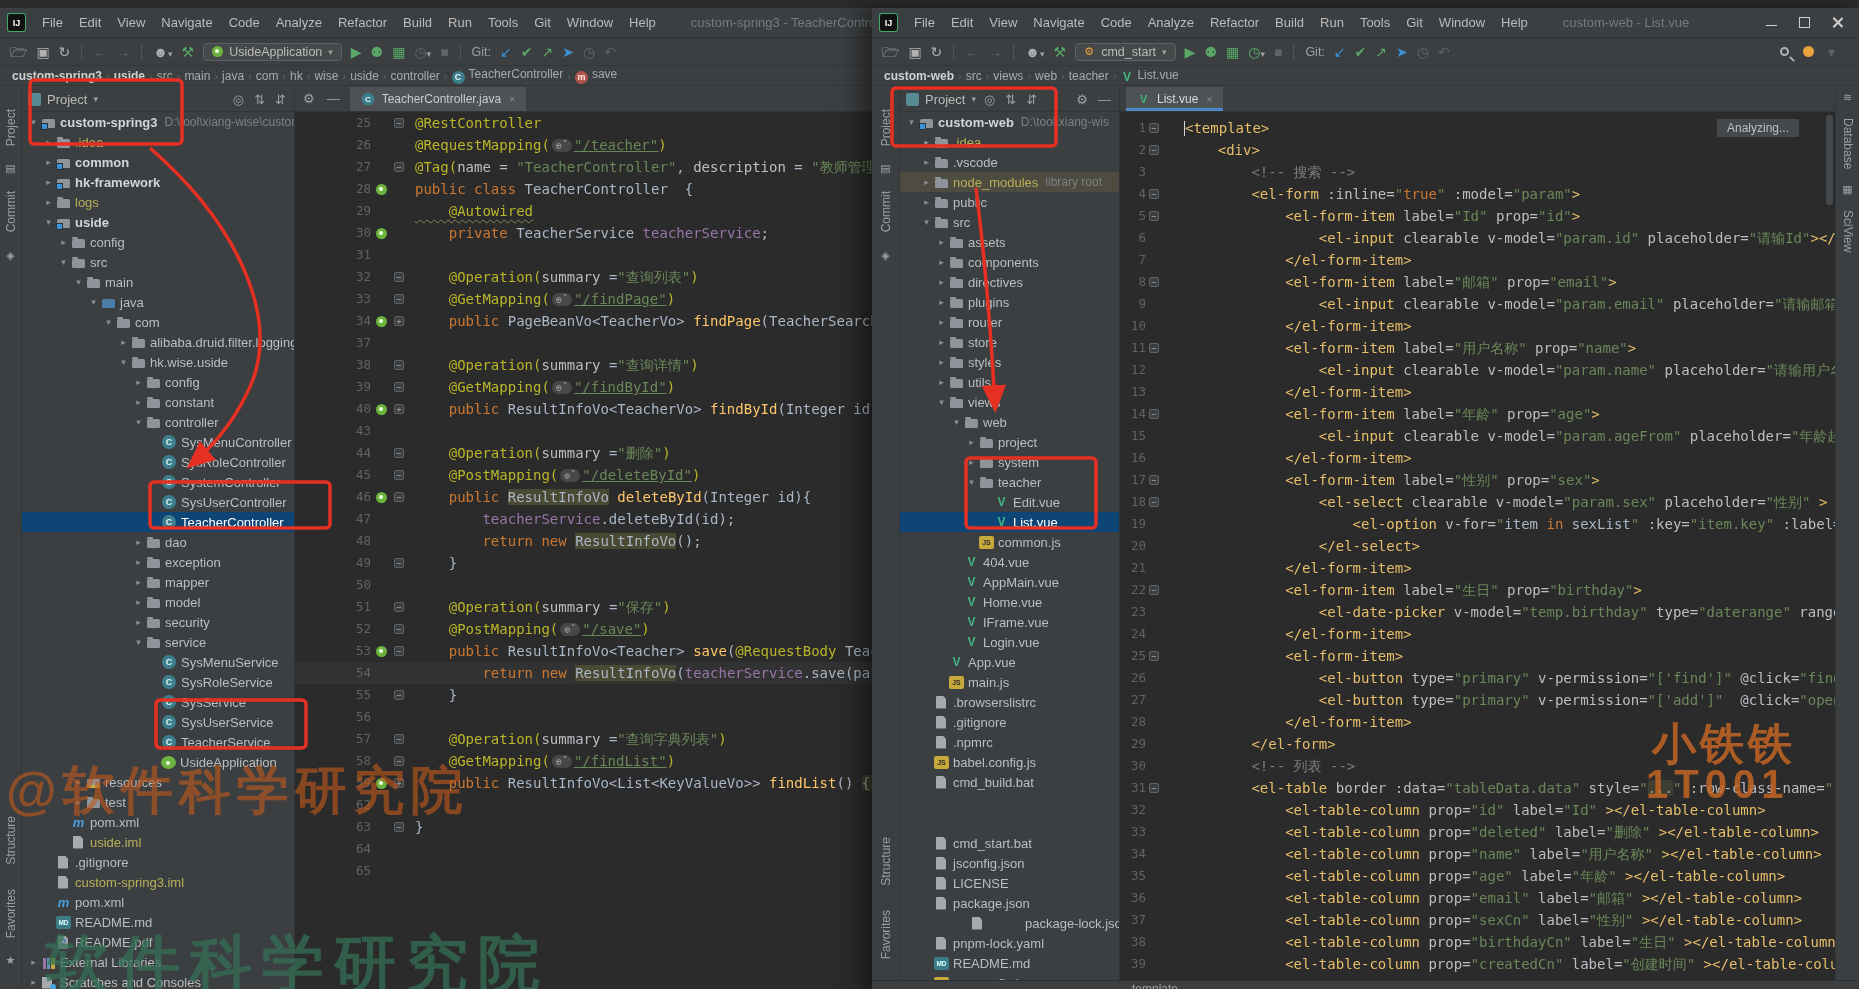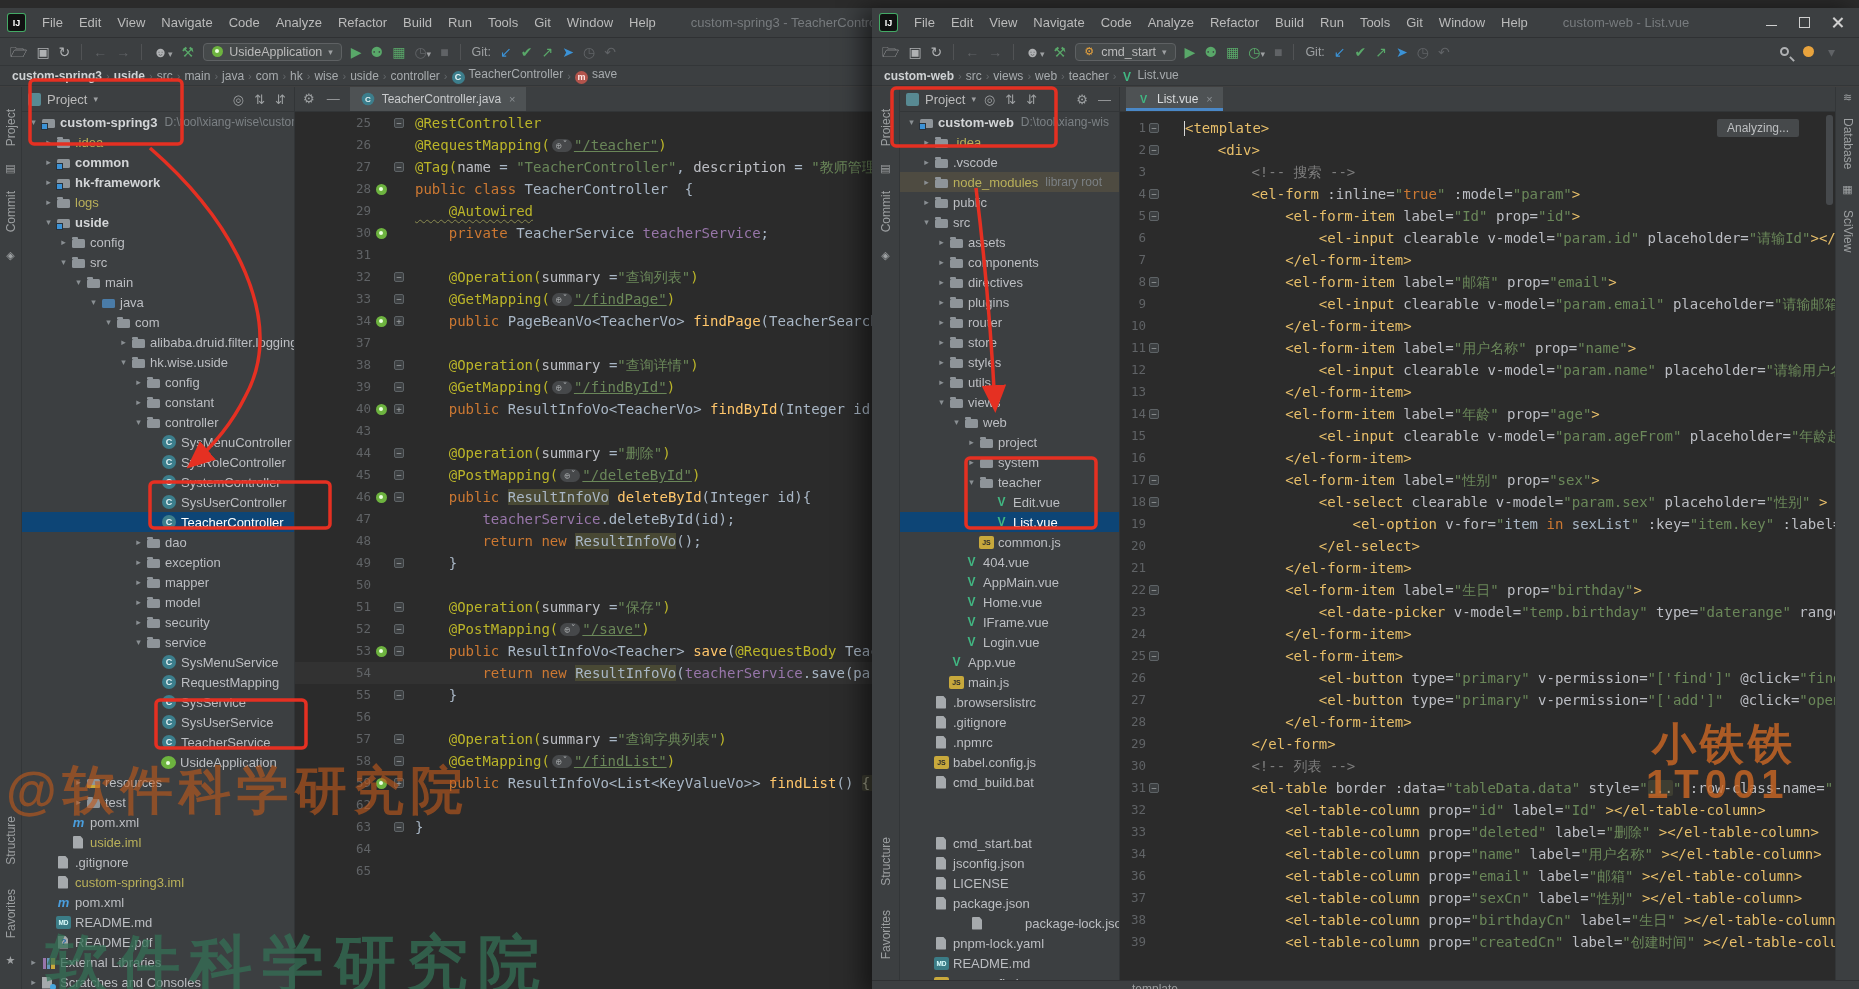--- a/index.html
+++ b/index.html
@@ -390,21 +390,21 @@
               <span class="tlabel">service</span>
             </div>
             <div class="trow" style="padding-left: 124px;">
               <span class="chev"></span>
               <span class="tic C">C</span>
               <span class="tlabel">SysMenuService</span>
             </div>
             <div class="trow" style="padding-left: 124px;">
               <span class="chev"></span>
               <span class="tic C">C</span>
-              <span class="tlabel">RequestMapping</span>
+              <span class="tlabel">SysRoleService</span>
             </div>
             <div class="trow" style="padding-left: 124px;">
               <span class="chev"></span>
               <span class="tic C">C</span>
               <span class="tlabel">SysService</span>
             </div>
             <div class="trow" style="padding-left: 124px;">
               <span class="chev"></span>
               <span class="tic C">C</span>
               <span class="tlabel">SysUserService</span>
@@ -887,20 +887,21 @@
             <div class="cline"><span class="gut"><span class="lnum">25</span><span class="fmcol"><span class="fm">−</span></span></span><span class="ctext"><span class="tok-t">            &lt;el-form-item&gt;</span></span></div>
             <div class="cline"><span class="gut"><span class="lnum">26</span><span class="fmcol"></span></span><span class="ctext"><span class="tok-t">                &lt;el-button </span><span class="tok-atr">type=</span><span class="tok-s">"primary"</span><span class="tok-atr"> v-permission=</span><span class="tok-s">"['find']"</span><span class="tok-atr"> @click=</span><span class="tok-s">"findPage(1)"</span></span></div>
             <div class="cline"><span class="gut"><span class="lnum">27</span><span class="fmcol"></span></span><span class="ctext"><span class="tok-t">                &lt;el-button </span><span class="tok-atr">type=</span><span class="tok-s">"primary"</span><span class="tok-atr"> v-permission=</span><span class="tok-s">"['add']"</span><span class="tok-atr">  @click=</span><span class="tok-s">"openDialog()"</span></span></div>
             <div class="cline"><span class="gut"><span class="lnum">28</span><span class="fmcol"></span></span><span class="ctext"><span class="tok-t">            &lt;/el-form-item&gt;</span></span></div>
             <div class="cline"><span class="gut"><span class="lnum">29</span><span class="fmcol"></span></span><span class="ctext"><span class="tok-t">        &lt;/el-form&gt;</span></span></div>
             <div class="cline"><span class="gut"><span class="lnum">30</span><span class="fmcol"></span></span><span class="ctext"><span class="tok-c">        &lt;!-- 列表 --&gt;</span></span></div>
             <div class="cline"><span class="gut"><span class="lnum">31</span><span class="fmcol"><span class="fm">−</span></span></span><span class="ctext"><span class="tok-t">        &lt;el-table </span><span class="tok-atr">border :data=</span><span class="tok-s">"tableData.data"</span><span class="tok-atr"> style=</span><span class="tok-q">"</span><span class="tok-fold">...</span><span class="tok-q">"</span><span class="tok-atr"> :row-class-name=</span><span class="tok-s">"rowClassName"</span></span></div>
             <div class="cline"><span class="gut"><span class="lnum">32</span><span class="fmcol"></span></span><span class="ctext"><span class="tok-t">            &lt;el-table-column </span><span class="tok-atr">prop=</span><span class="tok-s">"id"</span><span class="tok-atr"> label=</span><span class="tok-s">"Id"</span><span class="tok-t"> &gt;&lt;/el-table-column&gt;</span></span></div>
             <div class="cline"><span class="gut"><span class="lnum">33</span><span class="fmcol"></span></span><span class="ctext"><span class="tok-t">            &lt;el-table-column </span><span class="tok-atr">prop=</span><span class="tok-s">"deleted"</span><span class="tok-atr"> label=</span><span class="tok-s">"删除"</span><span class="tok-t"> &gt;&lt;/el-table-column&gt;</span></span></div>
             <div class="cline"><span class="gut"><span class="lnum">34</span><span class="fmcol"></span></span><span class="ctext"><span class="tok-t">            &lt;el-table-column </span><span class="tok-atr">prop=</span><span class="tok-s">"name"</span><span class="tok-atr"> label=</span><span class="tok-s">"用户名称"</span><span class="tok-t"> &gt;&lt;/el-table-column&gt;</span></span></div>
+            <div class="cline"><span class="gut"><span class="lnum">35</span><span class="fmcol"></span></span><span class="ctext"><span class="tok-t">            &lt;el-table-column </span><span class="tok-atr">prop=</span><span class="tok-s">"age"</span><span class="tok-atr"> label=</span><span class="tok-s">"年龄"</span><span class="tok-t"> &gt;&lt;/el-table-column&gt;</span></span></div>
             <div class="cline"><span class="gut"><span class="lnum">36</span><span class="fmcol"></span></span><span class="ctext"><span class="tok-t">            &lt;el-table-column </span><span class="tok-atr">prop=</span><span class="tok-s">"email"</span><span class="tok-atr"> label=</span><span class="tok-s">"邮箱"</span><span class="tok-t"> &gt;&lt;/el-table-column&gt;</span></span></div>
             <div class="cline"><span class="gut"><span class="lnum">37</span><span class="fmcol"></span></span><span class="ctext"><span class="tok-t">            &lt;el-table-column </span><span class="tok-atr">prop=</span><span class="tok-s">"sexCn"</span><span class="tok-atr"> label=</span><span class="tok-s">"性别"</span><span class="tok-t"> &gt;&lt;/el-table-column&gt;</span></span></div>
             <div class="cline"><span class="gut"><span class="lnum">38</span><span class="fmcol"></span></span><span class="ctext"><span class="tok-t">            &lt;el-table-column </span><span class="tok-atr">prop=</span><span class="tok-s">"birthdayCn"</span><span class="tok-atr"> label=</span><span class="tok-s">"生日"</span><span class="tok-t"> &gt;&lt;/el-table-column&gt;</span></span></div>
             <div class="cline"><span class="gut"><span class="lnum">39</span><span class="fmcol"></span></span><span class="ctext"><span class="tok-t">            &lt;el-table-column </span><span class="tok-atr">prop=</span><span class="tok-s">"createdCn"</span><span class="tok-atr"> label=</span><span class="tok-s">"创建时间"</span><span class="tok-t"> &gt;&lt;/el-table-column&gt;</span></span></div>
           </div>
         <span class="badge">Analyzing...</span>
         <span class="sbthumb"></span>
       </div>
       <div class="stripe-right">
         <span class="mini-ic">≋</span>

